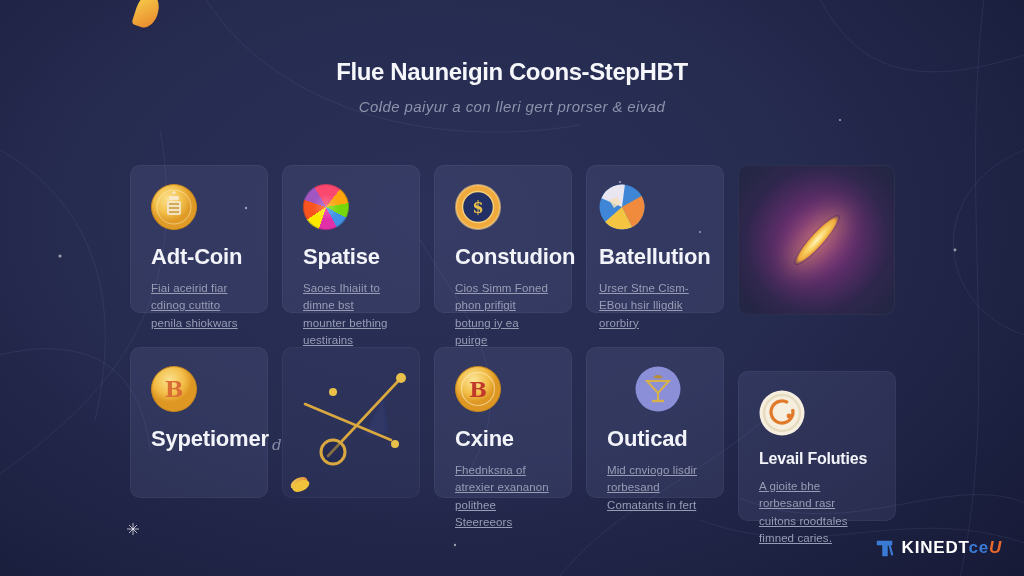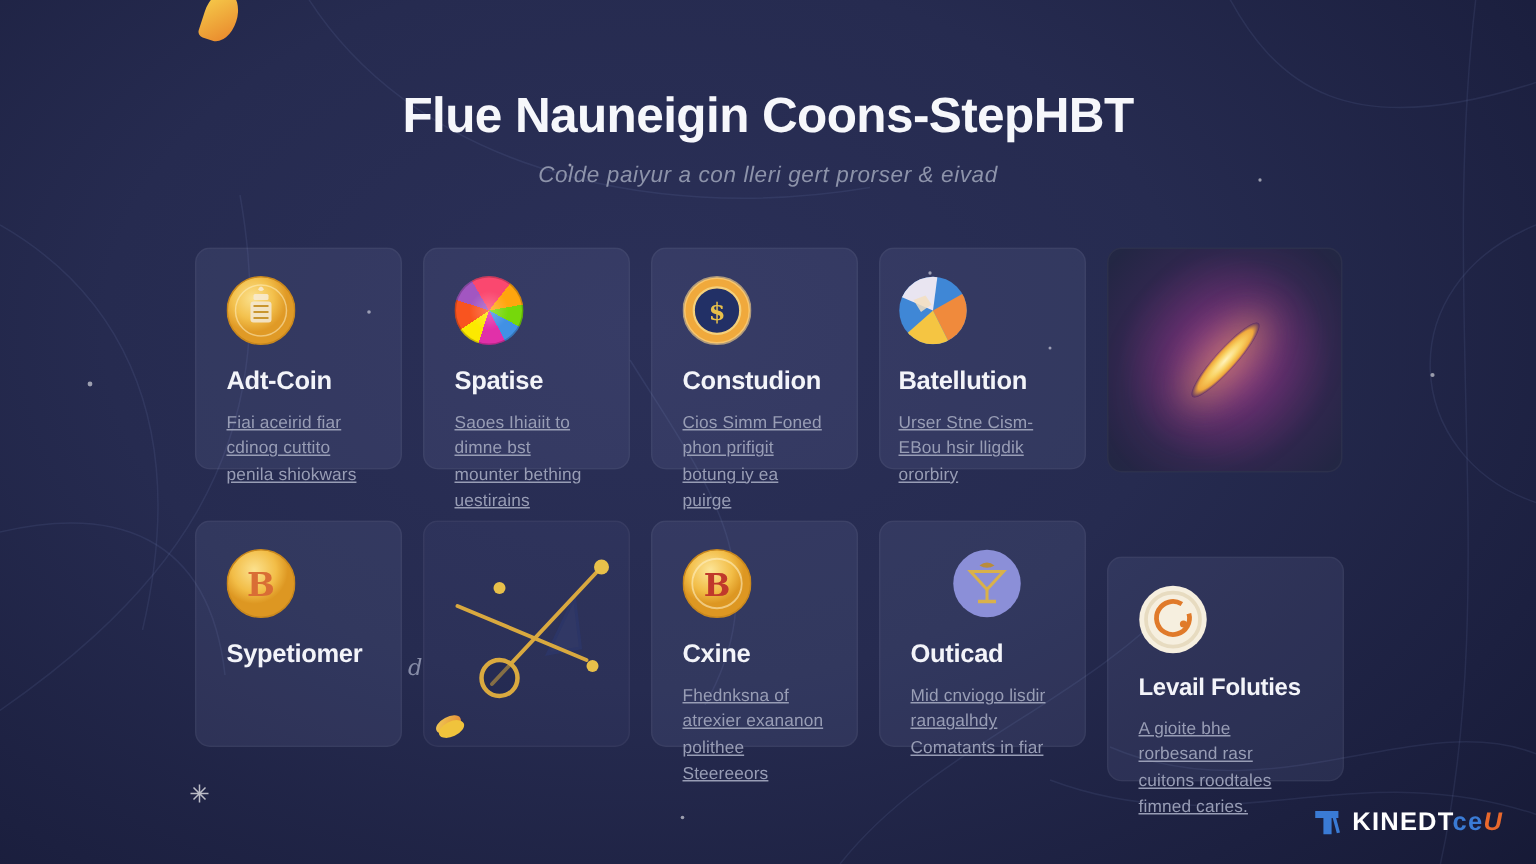--- a/index.html
+++ b/index.html
@@ -6,36 +6,36 @@
   .stage{
     position:relative;width:1024px;height:576px;overflow:hidden;
     font-family:"Liberation Sans","DejaVu Sans",sans-serif;
     background:
       radial-gradient(ellipse 900px 600px at 42% 38%, #2b3058 0%, #262b50 40%, #1c2040 72%, #131630 100%);
   }
   svg.bg{position:absolute;inset:0;pointer-events:none;}
   
   .header{position:absolute;top:58px;left:0;width:100%;text-align:center;}
   .main-title{
-    margin:0;color:#f6f7fb;font-size:33px;font-weight:bold;letter-spacing:-0.4px;
+    margin:0;color:#f6f7fb;font-size:24px;font-weight:bold;letter-spacing:-0.4px;
   }
   .subtitle{
     margin:12px 0 0 0;color:#8d93aa;font-size:15px;font-style:italic;letter-spacing:0.4px;
   }
   
   .card{
     position:absolute;border-radius:10px;
     background:rgba(148,156,215,0.115);
     border:1px solid rgba(255,255,255,0.045);
     padding:18px 20px;box-sizing:border-box;
   }
   .card.ghost{background:rgba(148,156,215,0.06);}
   .card.galaxy{background:#232744;overflow:hidden;padding:0;}
   .card h3{
-    margin:14px 0 0 0;color:#f3f4f9;font-size:17px;font-weight:bold;
+    margin:14px 0 0 0;color:#f3f4f9;font-size:22px;font-weight:bold;
     letter-spacing:-0.2px;white-space:nowrap;
   }
   .card p{
     margin:10px 0 0 0;color:#989db5;font-size:11.5px;line-height:1.5;letter-spacing:0.1px;text-decoration:underline;
   }
   .icon-wrap{width:46px;height:46px;position:relative;}
   .mosaic{
     width:46px;height:46px;border-radius:50%;
     background:
       radial-gradient(circle at 50% 50%, rgba(255,255,255,0.25) 0%, transparent 40%),
@@ -238,21 +238,21 @@
     <div class="icon-wrap" style="margin-left:28px;">
       <svg width="46" height="46" viewBox="0 0 46 46">
         <circle cx="23" cy="23" r="22.5" fill="#8b8fd8"></circle>
         <path d="M12,15 h22 l-11,12 z" fill="none" stroke="#d9b14a" stroke-width="2"></path>
         <line x1="23" y1="27" x2="23" y2="34" stroke="#d9b14a" stroke-width="2"></line>
         <line x1="17" y1="35" x2="29" y2="35" stroke="#d9b14a" stroke-width="2.4"></line>
         <path d="M18,11 q5,-4 10,0 q-5,3 -10,0 z" fill="#b98c3a"></path>
       </svg>
     </div>
     <h3>Outicad</h3>
-    <p>Mid cnviogo lisdir ranagalhdy Comatants in fiar</p>
+    <p>Mid cnviogo lisdir rorbesand Comatants in fert</p>
   </div>
 
   <div class="card" style="left:738px;top:347px;width:158px;height:150px;margin-top:24px;">
     <div class="icon-wrap">
       <svg width="46" height="46" viewBox="0 0 46 46">
         <circle cx="23" cy="23" r="22.5" fill="#f6efdf"></circle>
         <circle cx="23" cy="23" r="18" fill="none" stroke="#e7dbc0" stroke-width="2.5"></circle>
         <circle cx="23" cy="22" r="11" fill="none" stroke="#e07a2a" stroke-width="3.2" stroke-dasharray="52 8" transform="rotate(30 23 22)"></circle>
         <circle cx="30" cy="26" r="2.4" fill="#e07a2a"></circle>
       </svg>

